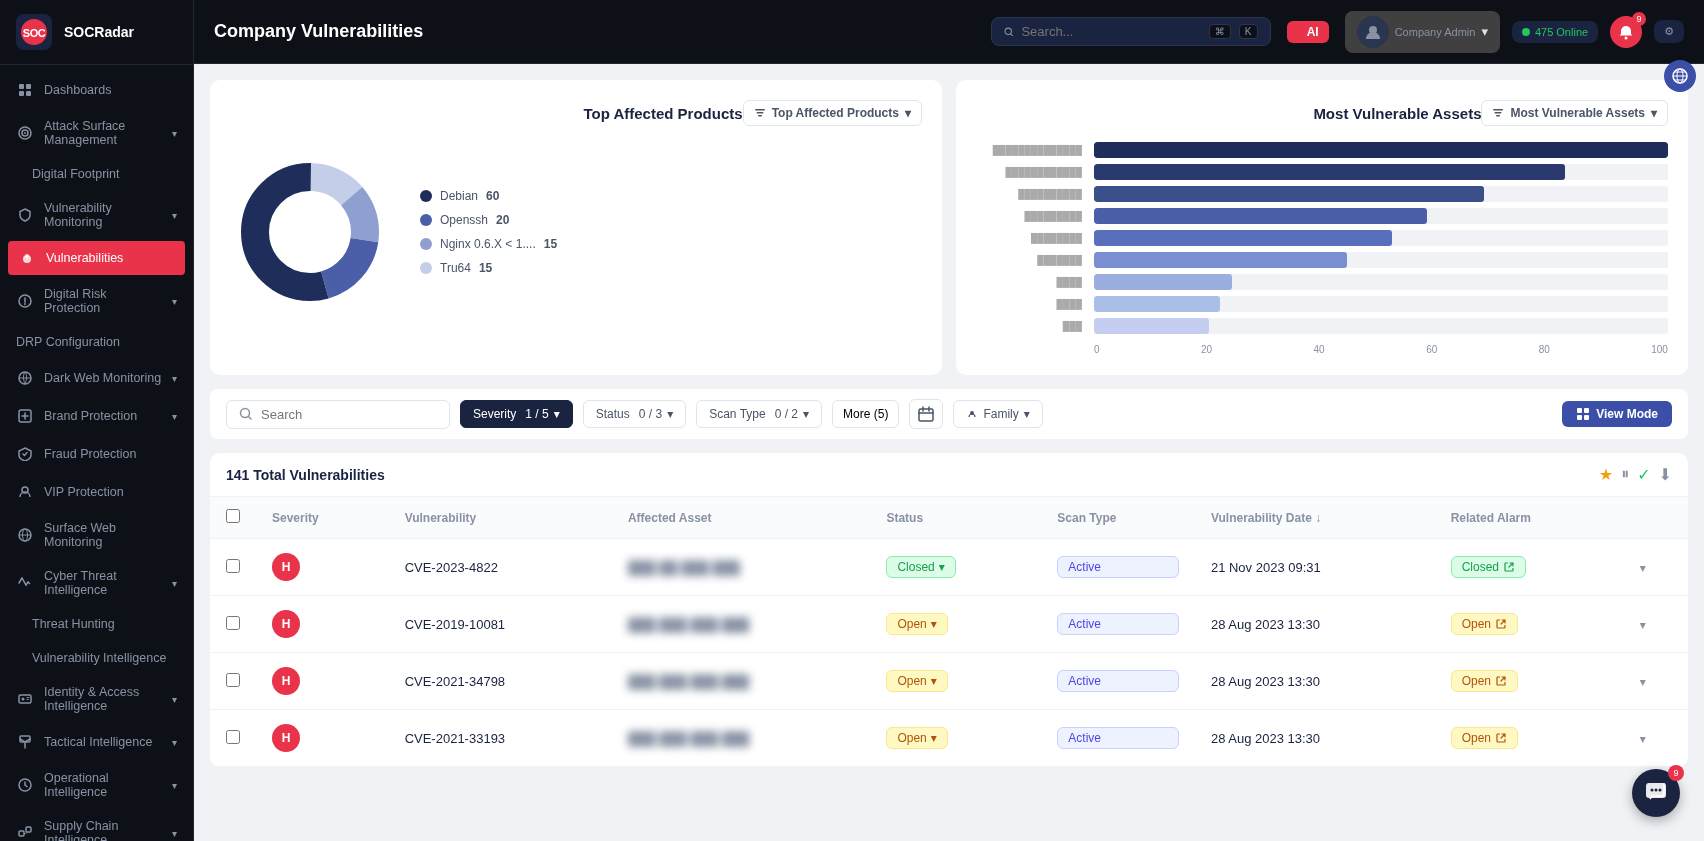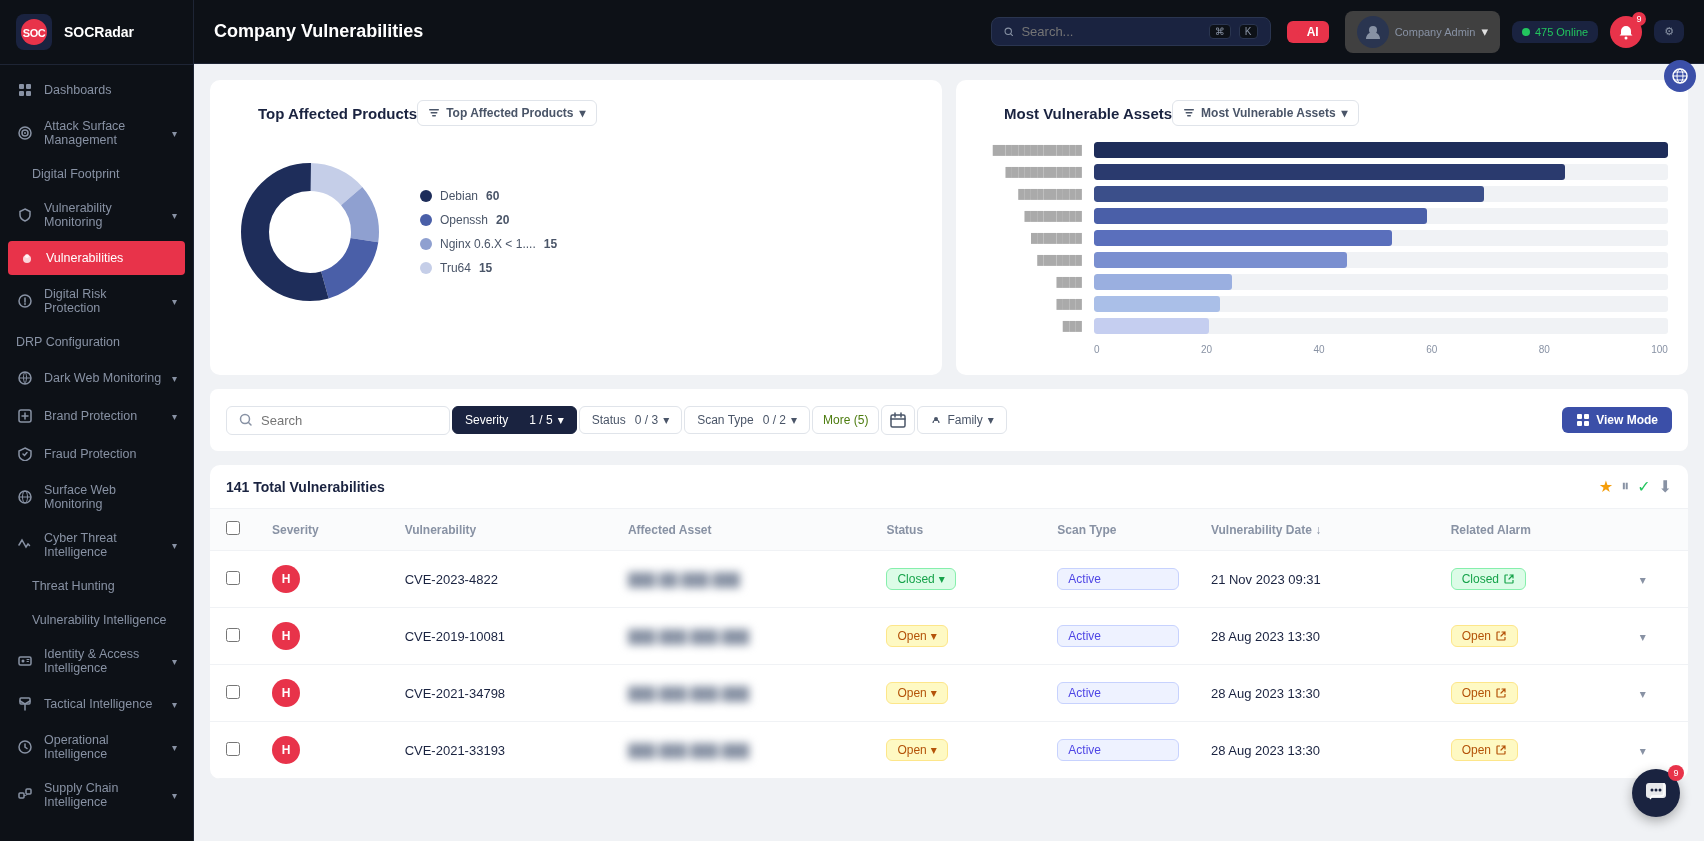--- a/index.html
+++ b/index.html
@@ -31,44 +31,44 @@
     .status-dot { width: 8px; height: 8px; border-radius: 50%; background: #22c55e; }
     .notif-btn { width: 32px; height: 32px; background: #e8334a; border-radius: 50%; display: flex; align-items: center; justify-content: center; cursor: pointer; position: relative; }
     .notif-badge { position: absolute; top: -4px; right: -4px; background: #e8334a; color: #fff; border-radius: 50%; width: 14px; height: 14px; font-size: 9px; display: flex; align-items: center; justify-content: center; }
 
     
     #content { flex: 1; overflow-y: auto; padding: 16px; display: flex; flex-direction: column; gap: 14px; }
 
     
     .charts-row { display: flex; gap: 14px; }
     .chart-card { background: #fff; border-radius: 10px; padding: 20px; flex: 1; }
-    .chart-title { font-size: 15px; font-weight: 600; color: #1a2340; margin-bottom: 16px; display: flex; align-items: center; justify-content: flex-start; margin-left: 28px; }
+    .chart-title { font-size: 15px; font-weight: 600; color: #1a2340; margin-bottom: 16px; display: flex; align-items: center; justify-content: flex-end; }
     .chart-dropdown { display: flex; align-items: center; gap: 6px; border: 1px solid #e0e4ea; border-radius: 6px; padding: 5px 10px; font-size: 12px; color: #4a5568; cursor: pointer; background: #fff; }
 
     
     .donut-area { display: flex; align-items: center; gap: 30px; padding: 10px 0; }
     .donut-legend { display: flex; flex-direction: column; gap: 10px; }
     .legend-item { display: flex; align-items: center; gap: 8px; font-size: 12px; color: #4a5568; }
     .legend-dot { width: 12px; height: 12px; border-radius: 50%; flex-shrink: 0; }
 
     
     .bar-chart-area { display: flex; flex-direction: column; gap: 6px; }
     .bar-row { display: flex; align-items: center; gap: 8px; }
     .bar-label { width: 110px; font-size: 10px; color: #8892a4; text-align: right; overflow: hidden; text-overflow: ellipsis; white-space: nowrap; background: #e0e4ea; border-radius: 2px; padding: 1px 4px; }
     .bar-track { flex: 1; height: 16px; background: #f0f2f5; border-radius: 3px; overflow: hidden; }
     .bar-fill { height: 100%; border-radius: 3px; }
     .bar-axis { display: flex; justify-content: space-between; padding-left: 118px; font-size: 10px; color: #8892a4; margin-top: 4px; }
 
     
-    .filter-row { display: flex; align-items: center; gap: 2px; background: #fff; border-radius: 8px; padding: 16px 16px; }
+    .filter-row { display: flex; align-items: center; gap: 10px; background: #fff; border-radius: 8px; padding: 10px 16px; }
     .filter-search { display: flex; align-items: center; gap: 8px; border: 1px solid #e0e4ea; border-radius: 6px; padding: 6px 12px; flex: 0 0 200px; }
     .filter-search input { border: none; outline: none; font-size: 13px; color: #4a5568; background: none; }
     .filter-btn { display: flex; align-items: center; gap: 5px; border: 1px solid #e0e4ea; border-radius: 6px; padding: 6px 12px; font-size: 12px; color: #4a5568; cursor: pointer; background: #fff; white-space: nowrap; }
     .filter-btn.active-filter { background: #1a2340; color: #fff; border-color: #1a2340; }
-    .more-btn { border: 1px solid #e0e4ea; border-radius: 6px; padding: 6px 10px; font-size: 12px; color: #4d7c0f; cursor: pointer; background: #fff; }
+    .more-btn { border: 1px solid #e0e4ea; border-radius: 6px; padding: 6px 10px; font-size: 12px; color: #000000; cursor: pointer; background: #fff; }
     .icon-btn { border: 1px solid #e0e4ea; border-radius: 6px; padding: 6px 8px; cursor: pointer; background: #fff; color: #4a5568; display: flex; align-items: center; }
     .view-mode-btn { background: #3b4fa8; color: #fff; border: none; border-radius: 6px; padding: 6px 14px; font-size: 12px; font-weight: 600; cursor: pointer; display: flex; align-items: center; gap: 6px; }
     .ml-auto { margin-left: auto; }
 
     
     .table-card { background: #fff; border-radius: 10px; overflow: hidden; }
     .table-header-row { display: flex; align-items: center; padding: 12px 16px; gap: 10px; border-bottom: 1px solid #f0f2f5; }
     .total-label { font-size: 14px; font-weight: 600; color: #1a2340; }
     .table-actions { display: flex; gap: 8px; margin-left: auto; }
     .tbl { width: 100%; border-collapse: collapse; }
@@ -190,20 +190,29 @@
       <span class="chevron">▾</span>
     </div>
     <div class="nav-item">
       <div class="nav-icon">
         <svg width="14" height="14" viewBox="0 0 14 14" fill="none">
             <path d="M7 1L13 4v4c0 3-3 5-6 6C4 13 1 11 1 8V4L7 1z" stroke="#8892a4" stroke-width="1.5"></path>
             <path d="M5 7l1.5 1.5L9 5.5" stroke="#8892a4" stroke-width="1.5" stroke-linecap="round"></path>
           </svg>
       </div>
       <span>Fraud Protection</span>
+    </div>
+    <div class="nav-item">
+      <div class="nav-icon">
+        <svg width="14" height="14" viewBox="0 0 14 14" fill="none">
+            <circle cx="7" cy="5" r="3" stroke="#8892a4" stroke-width="1.5"></circle>
+            <path d="M2 12c0-2.8 2.2-5 5-5s5 2.2 5 5" stroke="#8892a4" stroke-width="1.5"></path>
+          </svg>
+      </div>
+      <span>VIP Protection</span>
     </div>
     <div class="nav-item">
       <div class="nav-icon">
         <svg width="14" height="14" viewBox="0 0 14 14" fill="none">
             <circle cx="7" cy="7" r="6" stroke="#8892a4" stroke-width="1.5"></circle>
             <ellipse cx="7" cy="7" rx="2.5" ry="6" stroke="#8892a4" stroke-width="1"></ellipse>
             <path d="M1 7h12" stroke="#8892a4" stroke-width="1"></path>
           </svg>
       </div>
       <span>Surface Web Monitoring</span>
@@ -447,21 +456,21 @@
     <div class="filter-row">
       <div class="filter-search">
         <svg width="14" height="14" viewBox="0 0 14 14" fill="none">
             <circle cx="6" cy="6" r="4.5" stroke="#8892a4" stroke-width="1.5"></circle>
             <path d="M9.5 9.5L12 12" stroke="#8892a4" stroke-width="1.5" stroke-linecap="round"></path>
           </svg>
         <input type="text" placeholder="Search" style="">
       </div>
       <div class="filter-btn active-filter">
         <span>Severity</span>
-        <span style="margin-left:16px;">1 / 5</span>
+        <span style="margin-left:4px;">1 / 5</span>
         <span>▾</span>
       </div>
       <div class="filter-btn">
         <span>Status</span>
         <span style="margin-left:4px;">0 / 3</span>
         <span>▾</span>
       </div>
       <div class="filter-btn">
         <span>Scan Type</span>
         <span style="margin-left:4px;">0 / 2</span>

